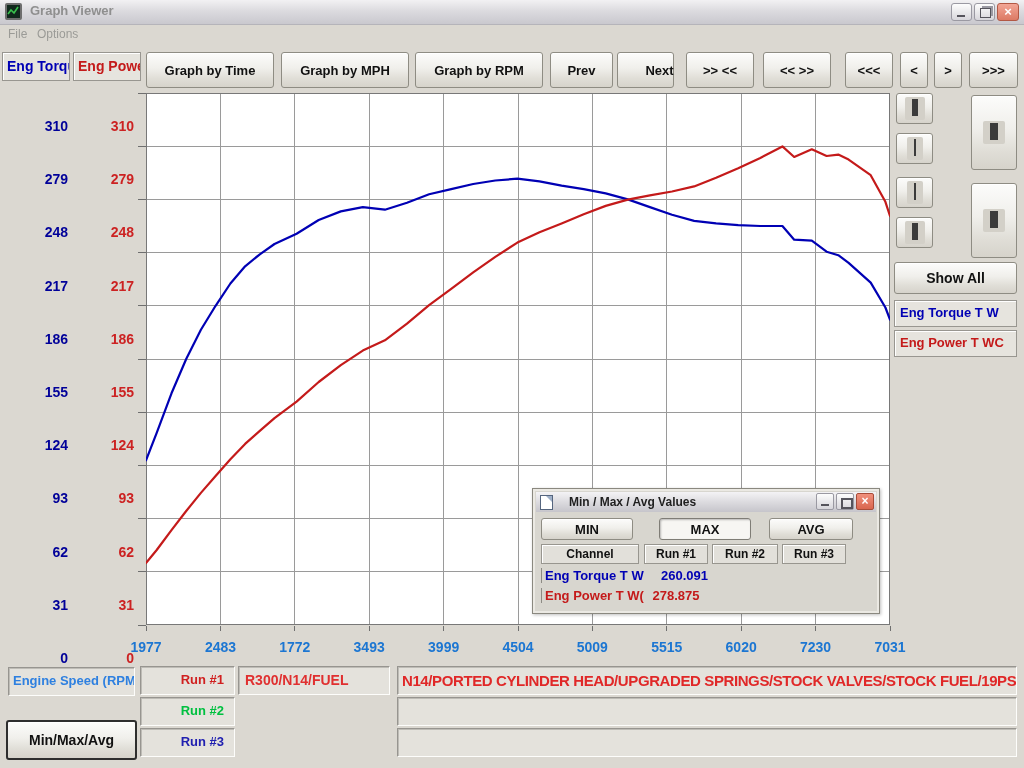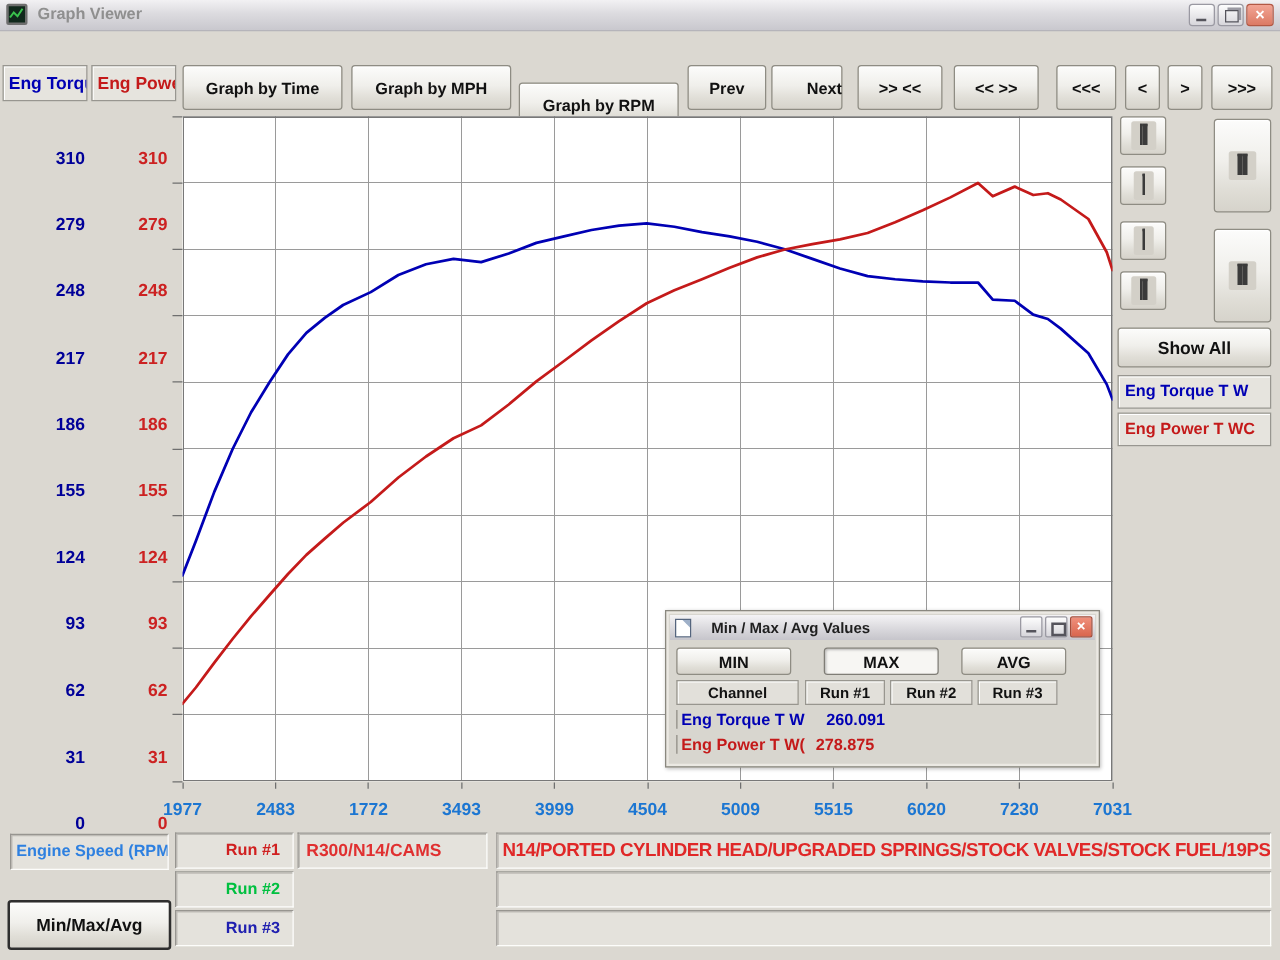--- a/index.html
+++ b/index.html
@@ -77,27 +77,31 @@
     <span class="win-title">Graph Viewer</span>
     <span class="wbtn" style="left:951px;">
         <span class="glyph-min"></span>
       </span>
     <span class="wbtn" style="left:974px;">
         <span class="glyph-restore"></span>
       </span>
     <span class="wbtn close" style="left:997px;width:22px;">×</span>
   </div>
 
+  <div class="menubar">
+    <span class="menu-item" style="left:8px;">File</span>
+    <span class="menu-item" style="left:37px;">Options</span>
+  </div>
 
   <div id="toolbar">
     <div class="chanbox" style="left:2px;top:52px;width:68px;height:29px;padding:5px 0 0 4px;color:#0000B4;font-size:14px;">Eng Torque T W</div>
     <div class="chanbox" style="left:73px;top:52px;width:68px;height:29px;padding:5px 0 0 4px;color:#C41A1A;font-size:14px;">Eng Power T WC</div>
   <button class="btn" style="left: 146px; top: 52px; width: 128px; height: 36px;">Graph by Time</button>
       <button class="btn" style="left: 281px; top: 52px; width: 128px; height: 36px;">Graph by MPH</button>
-      <button class="btn" style="left: 415px; top: 66px; width: 128px; height: 36px;">Graph by RPM</button>
+      <button class="btn" style="left: 415px; top: 52px; width: 128px; height: 36px;">Graph by RPM</button>
       <button class="btn" style="left: 550px; top: 52px; width: 63px; height: 36px;">Prev</button>
       <button class="btn" style="left: 617px; top: 52px; width: 57px; height: 36px; padding-left: 34px;">Next</button>
       <button class="btn" style="left: 686px; top: 52px; width: 68px; height: 36px;">&gt;&gt; &lt;&lt;</button>
       <button class="btn" style="left: 763px; top: 52px; width: 68px; height: 36px;">&lt;&lt; &gt;&gt;</button>
       <button class="btn" style="left: 845px; top: 52px; width: 48px; height: 36px;">&lt;&lt;&lt;</button>
       <button class="btn" style="left: 900px; top: 52px; width: 28px; height: 36px;">&lt;</button>
       <button class="btn" style="left: 934px; top: 52px; width: 28px; height: 36px;">&gt;</button>
       <button class="btn" style="left: 969px; top: 52px; width: 49px; height: 36px;">&gt;&gt;&gt;</button>
     </div>
 
@@ -206,21 +210,21 @@
       <button class="btn" style="left: 971px; top: 183px; width: 46px; height: 75px;">
         <span class="chev-pad"><span class="chv u"></span><span class="chv u"></span><span class="chv d"></span><span class="chv d"></span></span>
       </button>
     </div>
 
   <div id="bottom-panel">
     <div class="field" style="left:8px;top:667px;width:127px;height:29px;padding:5px 0 0 4px;
          font-size:13px;font-weight:bold;color:#2E80E0;white-space:nowrap;overflow:hidden;">Engine Speed (RPM)</div>
     <button class="btn" style="left:6px;top:720px;width:131px;height:40px;font-size:14px;border:2px solid #2E2E2E;">Min/Max/Avg</button>
   <div class="field" style="left: 140px; top: 666px; width: 95px; height: 29px; text-align: right; padding: 5px 10px 0px 0px; font-size: 13px; font-weight: bold; color: rgb(208, 32, 32);">Run #1</div>
-      <div class="field" style="left: 238px; top: 666px; width: 152px; height: 29px; padding: 5px 0px 0px 6px; font-size: 14px; font-weight: bold; color: rgb(224, 48, 48); white-space: nowrap; overflow: hidden;">R300/N14/CAMS</div>
+      <div class="field" style="left: 238px; top: 666px; width: 152px; height: 29px; padding: 5px 0px 0px 6px; font-size: 14px; font-weight: bold; color: rgb(224, 48, 48); white-space: nowrap; overflow: hidden;">R300/N14/FUEL</div>
       <div class="field" style="left: 397px; top: 666px; width: 620px; height: 29px; padding: 5px 0px 0px 4px; font-size: 15px; font-weight: bold; letter-spacing: -0.4px; color: rgb(224, 40, 40); white-space: nowrap; overflow: hidden;">N14/PORTED CYLINDER HEAD/UPGRADED SPRINGS/STOCK VALVES/STOCK FUEL/19PSI</div>
       <div class="field" style="left: 140px; top: 697px; width: 95px; height: 29px; text-align: right; padding: 5px 10px 0px 0px; font-size: 13px; font-weight: bold; color: rgb(0, 192, 64);">Run #2</div>
       <div class="field" style="left: 397px; top: 697px; width: 620px; height: 29px; padding: 5px 0px 0px 4px; font-size: 15px; font-weight: bold; letter-spacing: -0.4px; color: rgb(224, 40, 40); white-space: nowrap; overflow: hidden;"></div>
       <div class="field" style="left: 140px; top: 728px; width: 95px; height: 29px; text-align: right; padding: 5px 10px 0px 0px; font-size: 13px; font-weight: bold; color: rgb(32, 32, 176);">Run #3</div>
       <div class="field" style="left: 397px; top: 728px; width: 620px; height: 29px; padding: 5px 0px 0px 4px; font-size: 15px; font-weight: bold; letter-spacing: -0.4px; color: rgb(224, 40, 40); white-space: nowrap; overflow: hidden;"></div>
     </div>
 
   <div id="dlg">
     <div class="titlebar2">
       <span class="doc-icon"></span>

